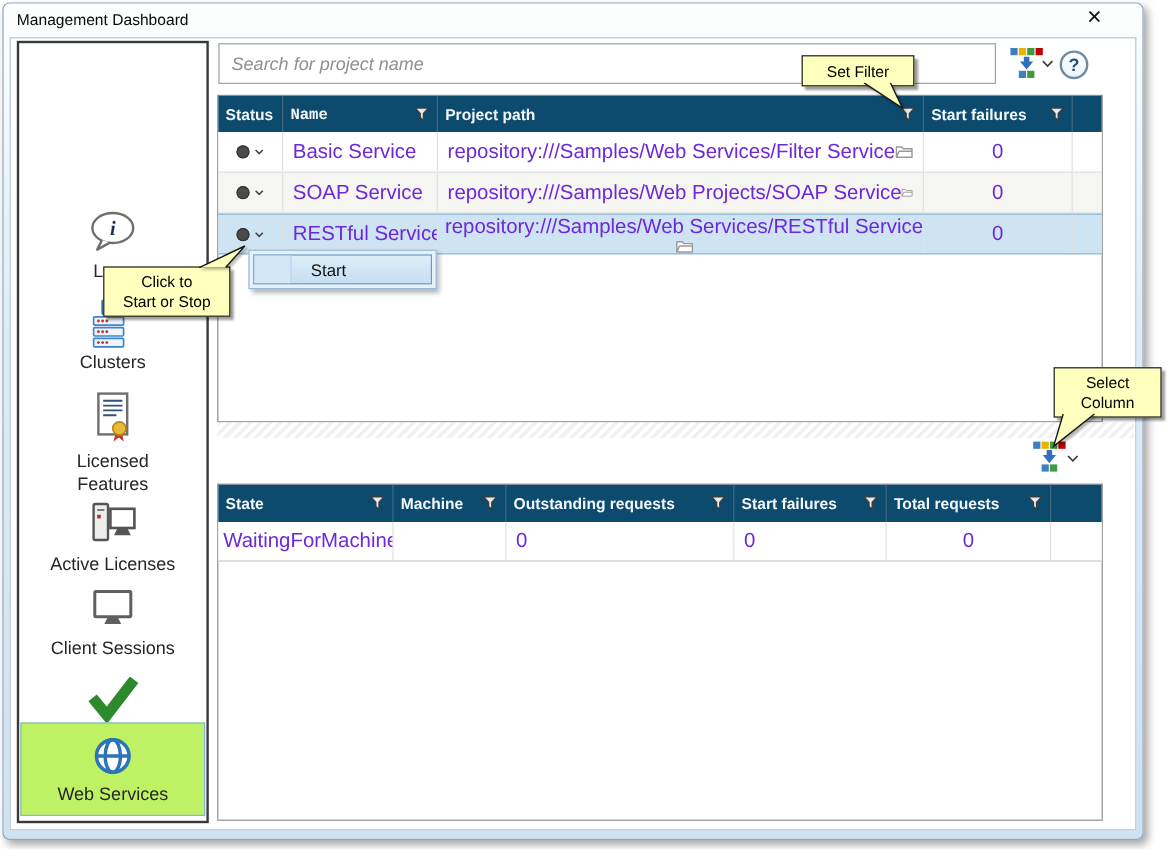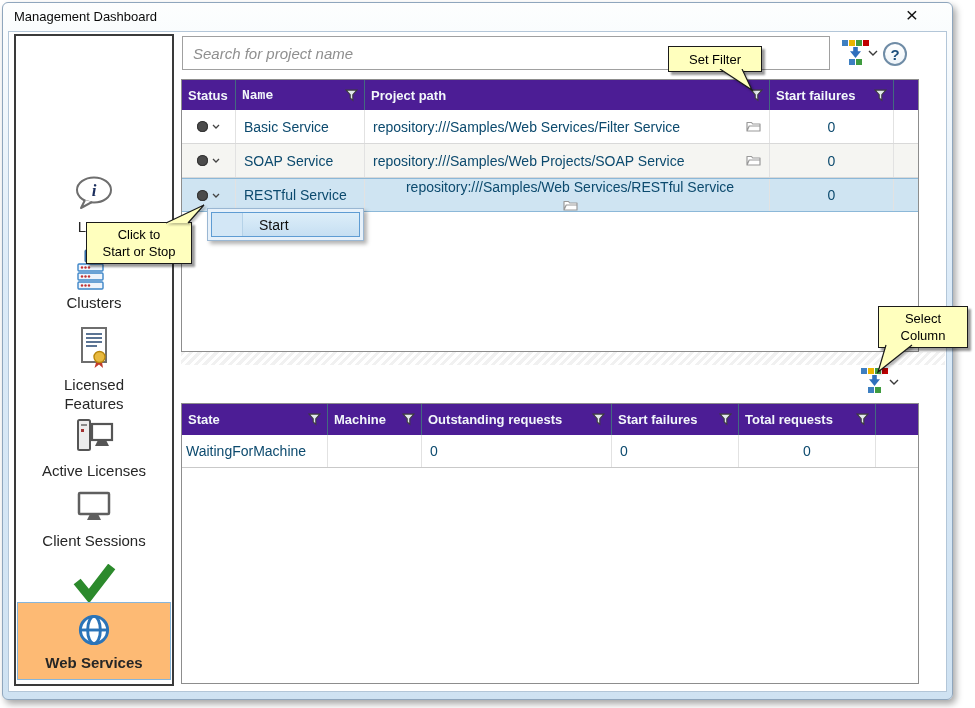--- a/index.html
+++ b/index.html
@@ -12,42 +12,42 @@
              background:linear-gradient(#fdfefe,#dcebf8 40%,#cfe2f2);box-shadow:3px 4px 7px rgba(0,0,0,.35);}
   .titlebar-text{left:14px;top:9px;font-size:13px;color:#0a0a0a;}
   .close-btn{left:899px;top:2px;width:26px;height:26px;display:flex;align-items:center;justify-content:center;
              font-size:21px;color:#111;cursor:default;}
   .win-inner{left:8px;top:31px;width:939px;height:661px;background:#fff;border:1px solid #b3c6d8;}
 
   
   .sidebar{left:14px;top:34px;width:160px;height:652px;border:2px solid #3a3a3a;background:#fff;}
   .side-item{position:absolute;left:2px;width:152px;display:flex;flex-direction:column;align-items:center;}
   .side-label{font-size:15px;color:#262626;text-align:center;line-height:19px;margin-top:3px;}
-  .side-selected{background:#fdba74;border:1px solid #86b5da;font-weight:bold;}
+  .side-selected{background:#bef264;border:1px solid #86b5da;}
 
   
   .search{left:182px;top:36px;width:648px;height:34px;border:1px solid #a0a0a0;padding:0 10px;font-size:15px;
           font-family:"Liberation Sans",sans-serif;color:#333;outline:none;}
   .search::placeholder{font-style:italic;color:#8f8f8f;}
   .selcol{display:flex;flex-direction:column;align-items:center;gap:1px;width:28px;cursor:default;}
   .sc-row{display:flex;gap:1px;}
   .sc-row i{width:6px;height:6px;display:block;}
   .help-btn{width:24px;height:24px;border:2px solid #6f8ca6;border-radius:50%;background:linear-gradient(#ffffff,#eef4f9);
             display:flex;align-items:center;justify-content:center;font-size:15px;font-weight:bold;color:#1d4f7c;}
 
   
   .panel{border:1px solid #8d8d8d;background:#fff;}
-  .tbl-header{display:flex;background:#4c1d95;height:30px;text-align:right;}
+  .tbl-header{display:flex;background:#0c4a6e;height:30px;text-align:right;}
   .th{display:flex;align-items:center;justify-content:space-between;padding:0 6px;border-right:1px solid #436980;
       color:#f2f7fa;font-size:13px;font-weight:bold;box-sizing:border-box;}
   .row{display:flex;height:34px;border-bottom:1px solid #d9d9d9;box-sizing:border-box;background:#fff;}
   .row.alt{background:#f5f5f2;}
   .row.sel{background:#cfe4f2;border-top:1px solid #8cb8d8;border-bottom:1px solid #8cb8d8;}
   .td{display:flex;align-items:center;padding:0 8px;border-right:1px solid #e2e2e2;box-sizing:border-box;
-      font-size:14px;color:#0c4a6e;overflow:hidden;white-space:nowrap;}
+      font-size:17px;color:#6d28d9;overflow:hidden;white-space:nowrap;}
   .td.center{justify-content:center;padding:0;}
   .status-btn{display:flex;align-items:center;gap:4px;cursor:default;}
   .dot{width:11px;height:11px;border-radius:50%;background:#4b4b4b;box-shadow:inset 0 0 0 1px #333;display:block;}
   .splitter{background:repeating-linear-gradient(135deg,#f1f1f1 0 3px,#ffffff 3px 6px);}
 
   
   .menu{left:207px;top:208px;width:157px;height:33px;background:#e7f1fa;border:1px solid #9ab7d3;
         box-shadow:3px 3px 4px rgba(0,0,0,.3);z-index:60;}
   .menu-item{position:absolute;left:3px;top:3px;right:3px;bottom:3px;border:1px solid #5e9cd3;
              background:linear-gradient(#ddeef9,#c6dff2);display:flex;align-items:center;}

